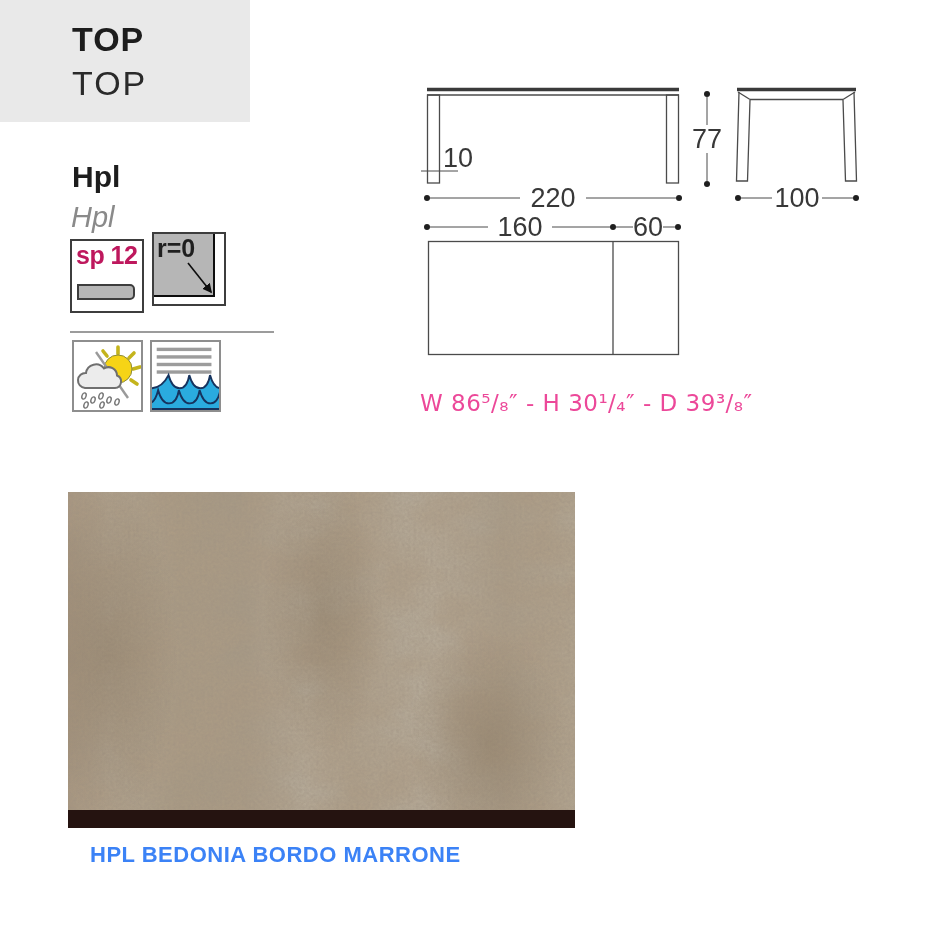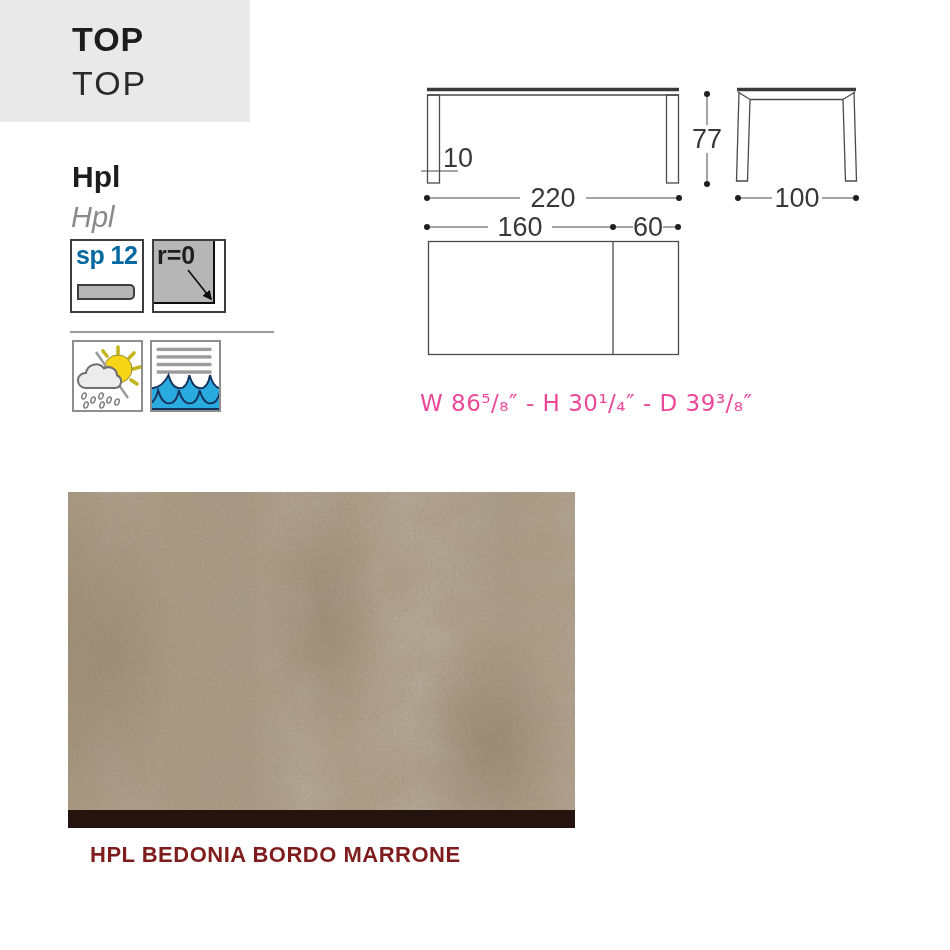--- a/index.html
+++ b/index.html
@@ -12,23 +12,23 @@
   .title-main { left:72px; top:20px; font-size:34px; font-weight:700; color:#1d1d1d; letter-spacing:1px; }
   .title-sub  { left:72px; top:64px; font-size:34px; font-weight:400; color:#2a2a2a; letter-spacing:2px; }
 
   
   .mat-name        { left:72px; top:160px; font-size:30px; font-weight:700; color:#1d1d1d; }
   .mat-name-italic { left:71px; top:201px; font-size:29px; font-style:italic; color:#8a8a8a; }
 
   
   .spec-box { width:74px; height:74px; border:2px solid #3d3d3d; background:#ffffff; }
   .sp-box { left:70px; top:239px; }
-  .sp-label { position:absolute; left:4px; top:0px; font-size:25px; font-weight:700; color:#0369a1; letter-spacing:-0.5px; }
+  .sp-label { position:absolute; left:4px; top:0px; font-size:25px; font-weight:700; color:#be185d; letter-spacing:-0.5px; }
   .sp-bar { position:absolute; left:5px; top:43px; width:58px; height:16px; background:#b6b6b6; border:2px solid #3d3d3d; border-radius:0 5px 5px 0; }
-  .r-box { left:152px; top:239px; }
+  .r-box { left:152px; top:232px; }
   .r-gray { position:absolute; left:0; top:0; width:61px; height:63px; background:#b6b6b6; border-right:2.5px solid #0d0d0d; border-bottom:2.5px solid #0d0d0d; }
   .r-label { position:absolute; left:3px; top:0px; font-size:25px; font-weight:700; color:#1f1f1f; }
   .r-arrow { position:absolute; left:0; top:0; }
 
   
   .divider { left:70px; top:331px; width:204px; height:0; border-top:2px solid #9c9c9c; }
 
   
   .icon-box { width:71px; height:72px; border:2px solid #8e8e8e; background:#ffffff; }
   .weather-box { left:72px; top:340px; }
@@ -41,21 +41,21 @@
   .thin  { stroke:#4b4b4b; stroke-width:1; fill:none; }
   .dim-text { font-family:"Liberation Sans", sans-serif; font-size:27px; fill:#383838; }
   .dim-dot { fill:#1f1f1f; }
 
   
   .imperial { left:420px; top:390px; font-size:23px; color:#ec4899; font-family:"DejaVu Sans","Liberation Sans",sans-serif; letter-spacing:0.5px; }
 
   
   .sample { left:68px; top:492px; width:507px; height:336px; }
   .sample-edge { position:absolute; left:0; top:318px; width:507px; height:18px; background:#251310; }
-  .caption { left:90px; top:842px; font-size:22px; font-weight:700; color:#7f1d1d; letter-spacing:0.5px; }
+  .caption { left:90px; top:842px; font-size:22px; font-weight:700; color:#3b82f6; letter-spacing:0.5px; }
 </style>
 </head>
 <body>
 
 <div class="abs header-box"></div>
 <div class="abs title-main">TOP</div>
 <div class="abs title-sub">TOP</div>
 
 <div class="abs mat-name">Hpl</div>
 <div class="abs mat-name-italic">Hpl</div>

